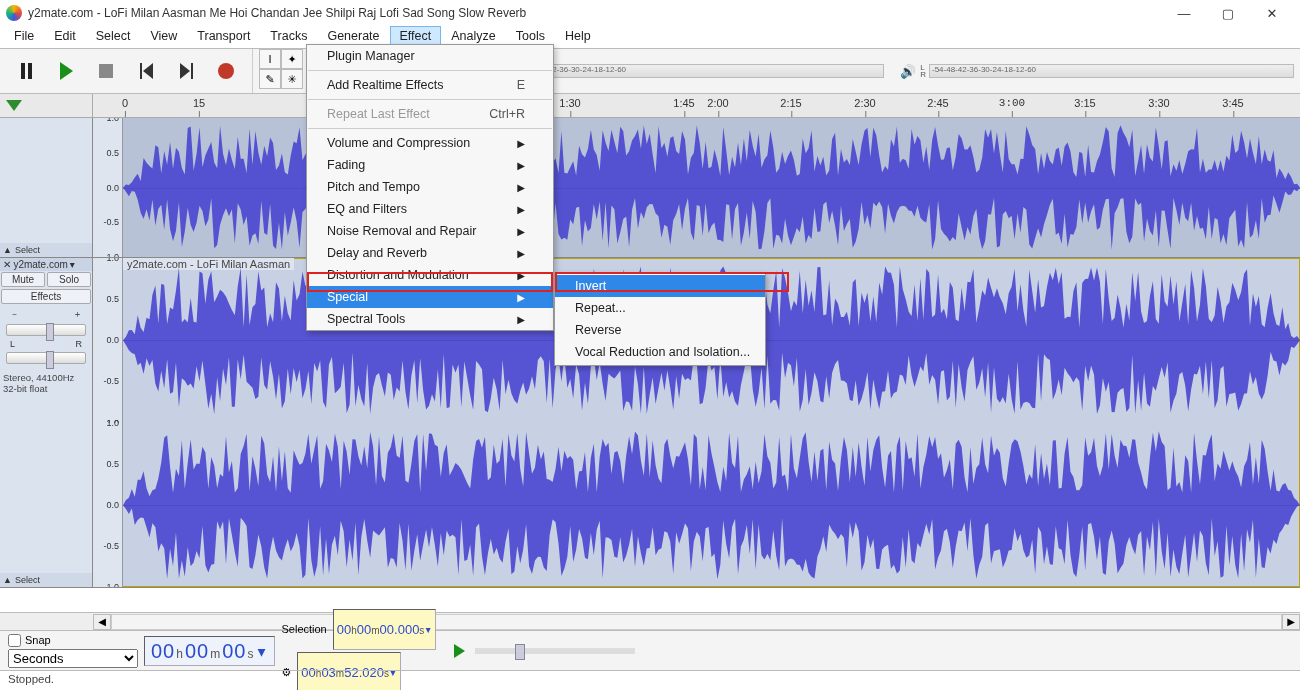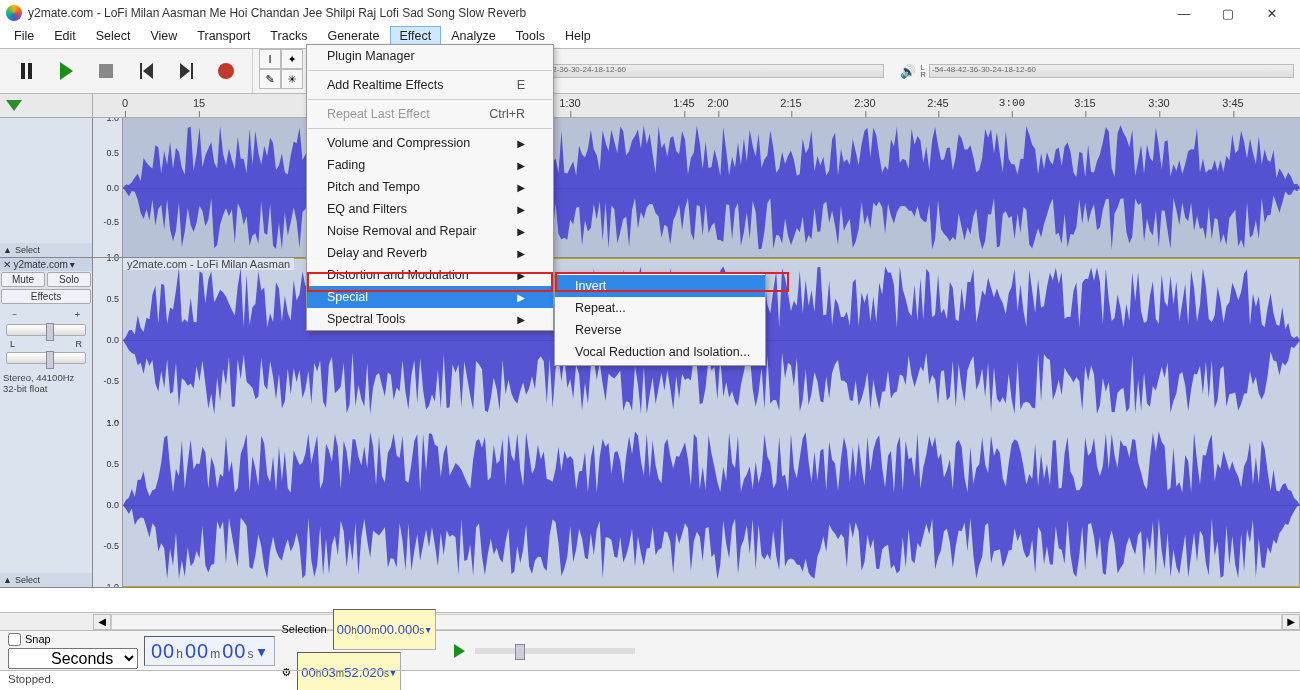--- a/index.html
+++ b/index.html
@@ -67,21 +67,21 @@
 .dropdown.sub  { left:554px; top:272px; width:212px; padding:2px 0;}
 .redbox1 { position:fixed; left:307px; top:272px; width:246px; height:20px; border:2px solid #d22; z-index:60; pointer-events:none;}
 .redbox2 { position:fixed; left:555px; top:272px; width:234px; height:20px; border:2px solid #d22; z-index:60; pointer-events:none;}
 
 .hscroll { height:18px; background:#eee; border-top:1px solid #bbb; display:flex; align-items:center; }
 .hscroll .arrow { width:18px; height:16px; border:1px solid #bbb; display:flex; align-items:center; justify-content:center; font-size:10px;}
 .hscroll .track { flex:1; height:16px; background:#f4f4f4; border:1px solid #ccc;}
 .bottombar { height:40px; border-top:1px solid #bbb; background:#f4f4f4; display:flex; align-items:center; padding:0 8px; gap:6px; }
 .snapbox { display:flex; flex-direction:column; gap:2px; font-size:11px; }
 .snapbox label { display:flex; align-items:center; gap:4px;}
-.snapbox select { width:130px; font-size:16px;padding-left:38px; }
+.snapbox select { width:130px; font-size:13px; }
 .timebox { background:#eef3fb; border:1px inset #aab; padding:2px 6px; font-family:"Consolas",monospace; font-size:20px; color:#2b4bd0; letter-spacing:1px;}
 .timebox .u { font-size:12px; color:#555; padding:0 1px;}
 .selstack { display:flex; flex-direction:column; font-size:11px; gap:2px;}
 .selstack .lab { display:flex; align-items:center; gap:6px;}
 .tinytime { font-family:"Consolas",monospace; font-size:13px; color:#2b4bd0; background:#fef9c3; border:1px inset #aab; padding:12px 3px;}
 .tinytime .u { font-size:10px; color:#555;}
 .playctl { display:flex; align-items:center; gap:10px; margin-left:12px;}
 .playctl .ptri { width:0;height:0;border-left:11px solid #1a8f1a;border-top:7px solid transparent;border-bottom:7px solid transparent;}
 .playctl .bar { width:160px; height:6px; background:#ddd; position:relative;}
 .playctl .bar::after{content:"";position:absolute;left:40px;top:-4px;width:8px;height:14px;background:#ccd;border:1px solid #889;}

